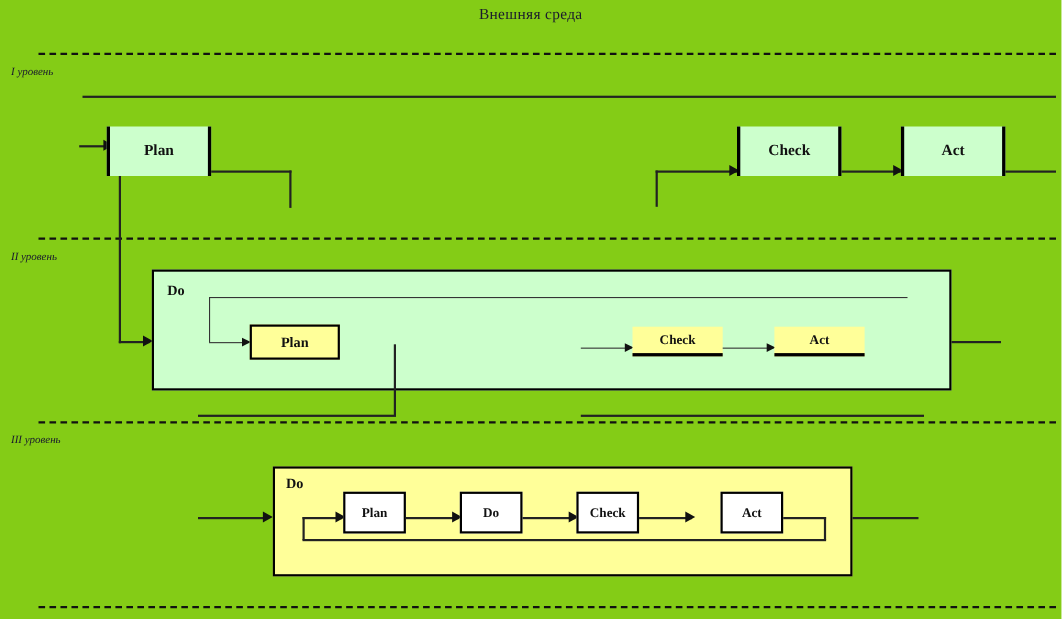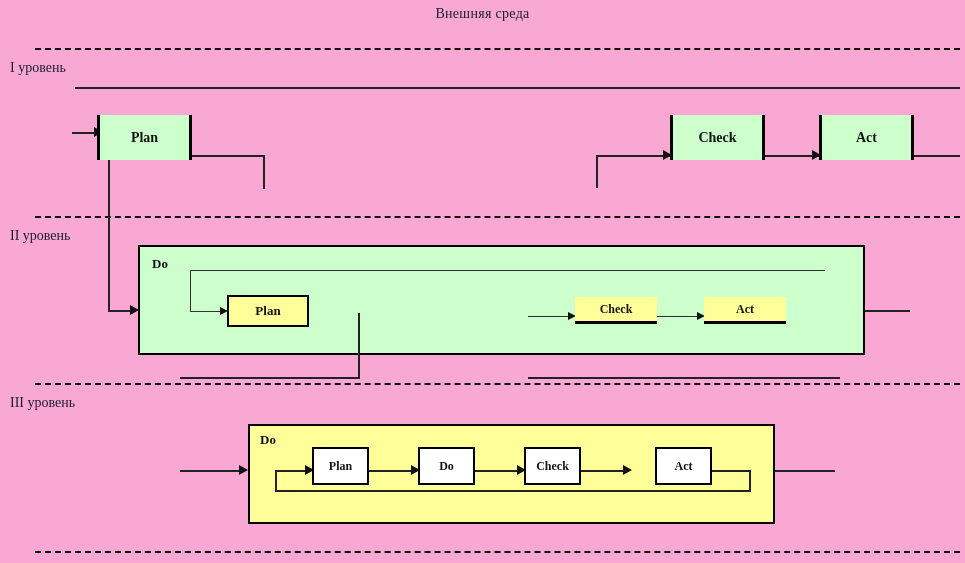--- a/index.html
+++ b/index.html
@@ -4,39 +4,40 @@
 <style>
   html, body {
     margin: 0;
     padding: 0;
     background: #ffffff;
   }
   #canvas {
     position: relative;
     width: 965px;
     height: 563px;
-    background: #f9a8d4;
+    background: #84cc16;
     font-family: "Liberation Serif", "DejaVu Serif", serif;
     overflow: hidden;
   }
   .title {
     position: absolute;
     left: 0;
     top: 6px;
     width: 965px;
     text-align: center;
     font-size: 14px;
     color: #1a1a2e;
     letter-spacing: 0.3px;
   }
   .level-label {
     position: absolute;
-    font-size: 14px;
+    font-size: 10px;
     color: #1a1a2e;
     white-space: nowrap;
+    font-style: italic;
   }
   .dashed-sep {
     position: absolute;
     height: 0;
     border-top: 2px dashed #111111;
   }
   .hline {
     position: absolute;
     height: 0;
     border-top: 2px solid #222222;

